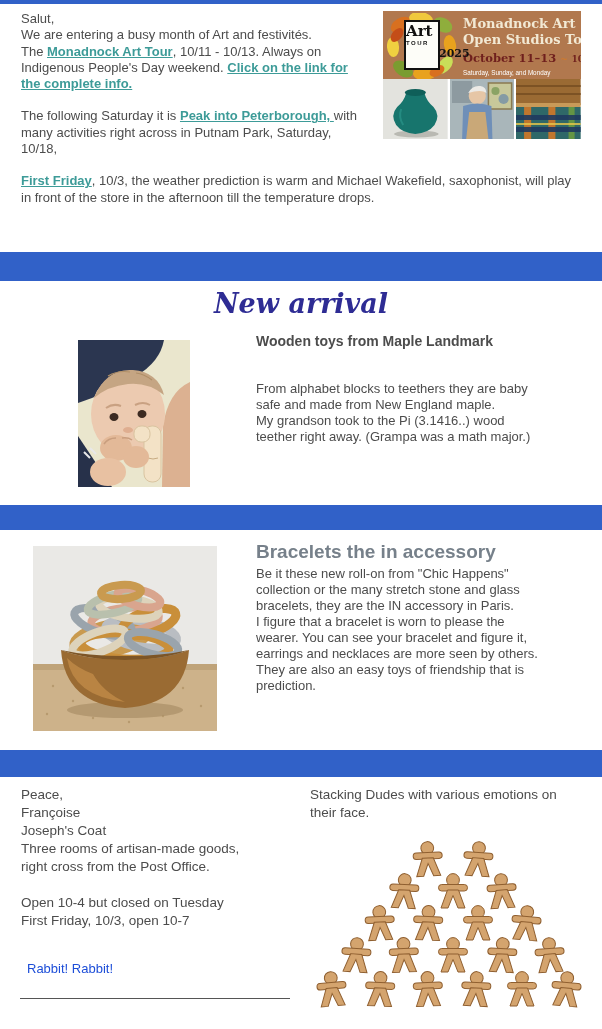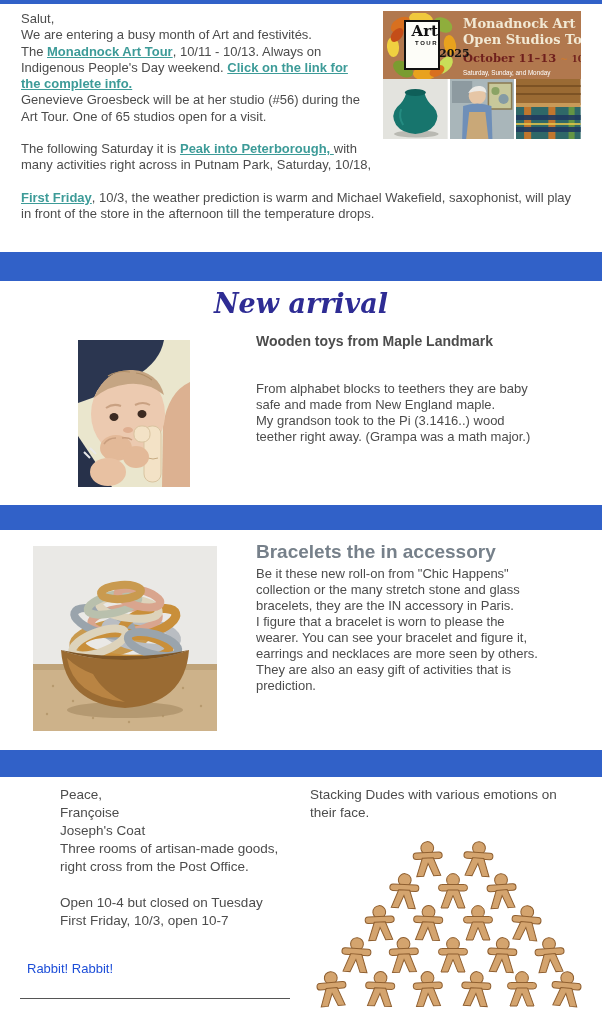--- a/index.html
+++ b/index.html
@@ -15,21 +15,21 @@
 
   
   #intro { position:absolute; left:21px; top:11px; width:560px; font-size:13px; line-height:16.3px; color:#4c4c4c; }
   #intro p { margin:0 0 16px 0; }
   a.tlink { color:#3d9b98; font-weight:bold; text-decoration:underline; cursor:pointer; }
 
   
   #poster { float:right; width:198px; height:128px; margin:0 0 10px 12px; position:relative; overflow:hidden; background:#b1784e; }
   #poster-banner { position:absolute; left:0; top:0; width:198px; height:68px; background:#b1784e; }
   #wreath { position:absolute; left:4px; top:2px; width:70px; height:66px; z-index:2; }
-  #badge { position:absolute; left:21px; top:9px; width:36px; height:50px; background:#fdfdf8; border:2.5px solid #111; z-index:3; text-align:right; color:#111; }
+  #badge { position:absolute; left:21px; top:9px; width:36px; height:50px; background:#fdfdf8; border:2.5px solid #111; z-index:3; text-align:left; color:#111; }
   #badge .a { font-family:"DejaVu Serif", serif; font-size:15px; font-weight:bold; line-height:17px; margin-top:1px; }
   #badge .t { font-size:6px; font-weight:bold; letter-spacing:1.5px; line-height:7px; }
   #badge .y { font-family:"DejaVu Serif", serif; font-size:11px; font-weight:bold; line-height:13px;padding-left:33px; }
   #poster-title { position:absolute; left:80px; top:5px; font-family:"DejaVu Serif", serif; font-weight:bold; font-size:13px; line-height:15.5px; color:#f2e9d4; white-space:nowrap; }
   #poster-dates { position:absolute; left:80px; top:39px; font-family:"DejaVu Serif", serif; font-weight:bold; font-size:11.5px; color:#6f1f1d; white-space:nowrap; }
   #poster-dates .tilde { color:#cf7a2e; font-size:9px; }
   #poster-dates .hours { font-size:8.5px; }
   #poster-days { position:absolute; left:80px; top:54px; font-size:6.3px; color:#ffffff; white-space:nowrap; }
   #poster-photos { position:absolute; left:0; top:68px; width:198px; height:60px; display:flex; gap:2px; background:#fff; }
   .pcell { flex:1; height:60px; position:relative; overflow:hidden; }
@@ -41,21 +41,21 @@
   #wooden-title { font-size:14px; font-weight:bold; margin-bottom:32px; }
   .bodyline { font-size:13px; line-height:16px; }
 
   
   #bracelets-photo { position:absolute; left:33px; top:546px; width:184px; height:185px; }
   #bracelets-block { position:absolute; left:256px; top:541px; width:340px; }
   #bracelets-title { font-size:19px; font-weight:bold; color:#76808a; margin-bottom:3px; }
   #bracelets-block .bodyline { color:#4c4c4c; }
 
   
-  #footer-left { position:absolute; left:21px; top:786px; width:280px; font-size:13.5px; line-height:18px; color:#4c4c4c;margin-left:39px; }
+  #footer-left { position:absolute; left:21px; top:786px; width:280px; font-size:13.5px; line-height:18px; color:#4c4c4c; }
   #footer-left .fline { min-height:18px; }
   #rabbit { position:absolute; left:27px; top:961px; font-size:13px; color:#1d4ed8; }
   #footer-hr { position:absolute; left:20px; top:998px; width:270px; border:none; border-top:1px solid #555; }
   #footer-right { position:absolute; left:310px; top:786px; width:280px; font-size:13.5px; line-height:18px; color:#4c4c4c; }
   #dudes-photo { position:absolute; left:308px; top:840px; width:277px; height:178px; }
 </style>
 </head>
 <body>
 
 <div id="page">
@@ -133,21 +133,20 @@
             <rect y="48" width="64" height="5" fill="#1f3a5f" opacity="0.9"></rect>
             <rect y="44" width="64" height="2" fill="#e8c84a" opacity="0.8"></rect>
           </svg>
         </div>
       </div>
     </div>
 
     <div>Salut,</div>
     <p><span>We are entering a busy month of Art and festivités.</span><br>
       <span>The </span><a class="tlink">Monadnock Art Tour</a><span>, 10/11 - 10/13. Always on Indigenous People's Day weekend. </span><a class="tlink">Click on the link for the complete info.</a><br>
-      <span>Genevieve Groesbeck will be at her studio (#56) during the Art Tour. One of 65 studios open for a visit.</span>
     </p>
     <p><span>The following Saturday it is </span><a class="tlink">Peak into Peterborough, </a><span>with many activities right across in Putnam Park, Saturday, 10/18,</span></p>
     <p><a class="tlink">First Friday</a><span>, 10/3, the weather prediction is warm and Michael Wakefield, saxophonist, will play in front of the store in the afternoon till the temperature drops.</span></p>
   </div>
 
   <div id="bar1" class="bar"></div>
 
   <div id="new-arrival-heading">New arrival</div>
 
   <svg id="baby-photo" viewBox="0 0 112 147">
@@ -216,21 +215,21 @@
   </svg>
 
   <div id="bracelets-block">
     <div id="bracelets-title">Bracelets the in accessory</div>
     <div class="bodyline">Be it these new roll-on from "Chic Happens"</div>
     <div class="bodyline">collection or the many stretch stone and glass</div>
     <div class="bodyline">bracelets, they are the IN accessory in Paris.</div>
     <div class="bodyline">I figure that a bracelet is worn to please the</div>
     <div class="bodyline">wearer. You can see your bracelet and figure it,</div>
     <div class="bodyline">earrings and necklaces are more seen by others.</div>
-    <div class="bodyline">They are also an easy gift of activities that is</div>
+    <div class="bodyline">They are also an easy toys of friendship that is</div>
     <div class="bodyline">prediction.</div>
   </div>
 
   <div id="bar3" class="bar"></div>
 
   <div id="footer-left">
     <div class="fline">Peace,</div>
     <div class="fline">Françoise</div>
     <div class="fline">Joseph's Coat</div>
     <div class="fline">Three rooms of artisan-made goods,</div>

